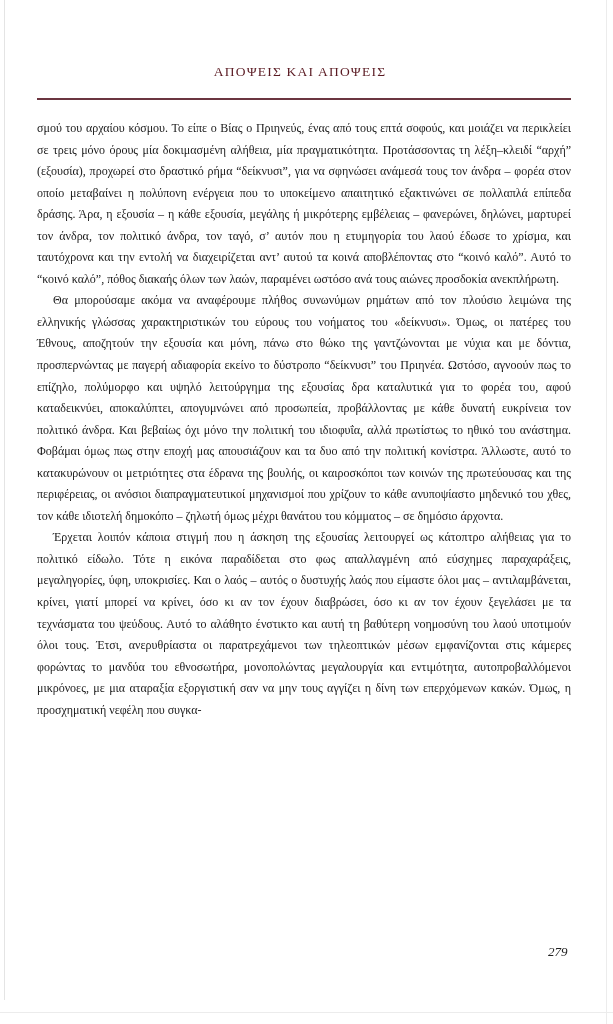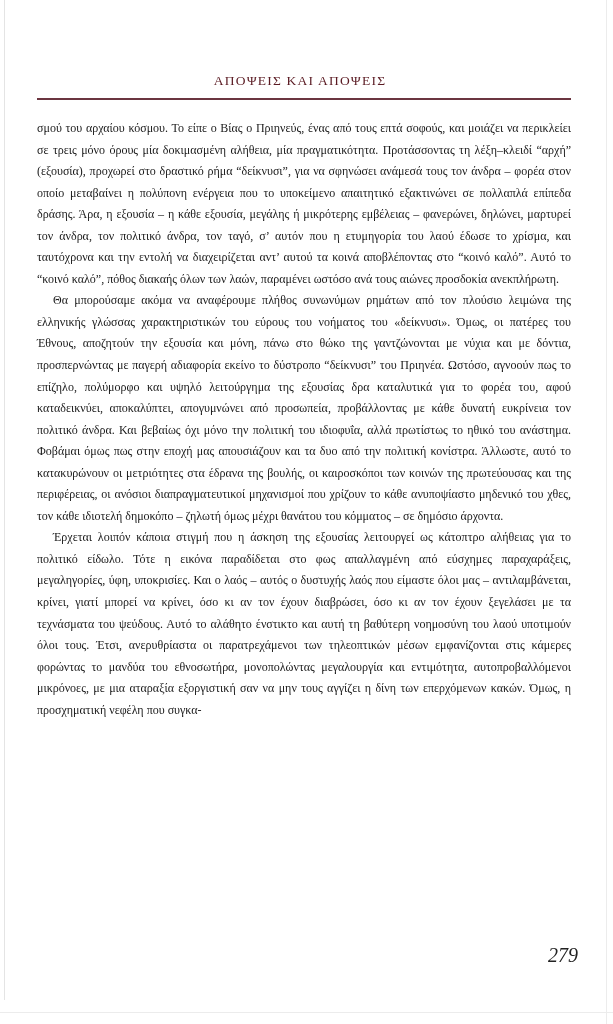--- a/index.html
+++ b/index.html
@@ -4,35 +4,35 @@
   <style>
     html, body { margin: 0; padding: 0; }
     body {
       width: 613px; height: 1024px; background: #ffffff; position: relative; overflow: hidden;
       font-family: "Liberation Serif", "DejaVu Serif", serif;
     }
     .page-edge-left { position: absolute; left: 4px; top: 0; width: 1px; height: 1000px; background: #e4e4e4; }
     .page-edge-right { position: absolute; right: 6px; top: 0; width: 1px; height: 1024px; background: #ececec; }
     .page-edge-bottom { position: absolute; left: 0; right: 0; top: 1012px; height: 1px; background: #ececec; }
     .running-head {
-      position: absolute; top: 73px; left: 0; width: 600px; text-align: center;
+      position: absolute; top: 64px; left: 0; width: 600px; text-align: center;
       font-size: 13.5px; letter-spacing: 1.2px; color: #5a1a22;
     }
     .head-rule { position: absolute; top: 98px; left: 37px; width: 534px; height: 2px; background: #6b3540; }
     .body-text {
       position: absolute; top: 118px; left: 37px; width: 534px;
       font-size: 12px; line-height: 21.55px; color: #1a1a1a; text-align: justify;
       hyphens: manual;
     }
     .body-text p { margin: 0; }
     .body-text p.indent { text-indent: 16px; }
     .body-text p.cont { text-indent: 0; }
     .page-number {
       position: absolute; top: 944px; left: 548px;
-      font-size: 20px; font-style: italic; color: #222;
+      font-size: 13px; font-style: italic; color: #222;
     }
   </style>
 </head>
 <body>
 
 <div class="page-edge-left"></div>
 <div class="page-edge-right"></div>
 <div class="page-edge-bottom"></div>
 
 <div class="running-head">ΑΠΟΨΕΙΣ ΚΑΙ ΑΠΟΨΕΙΣ</div>

